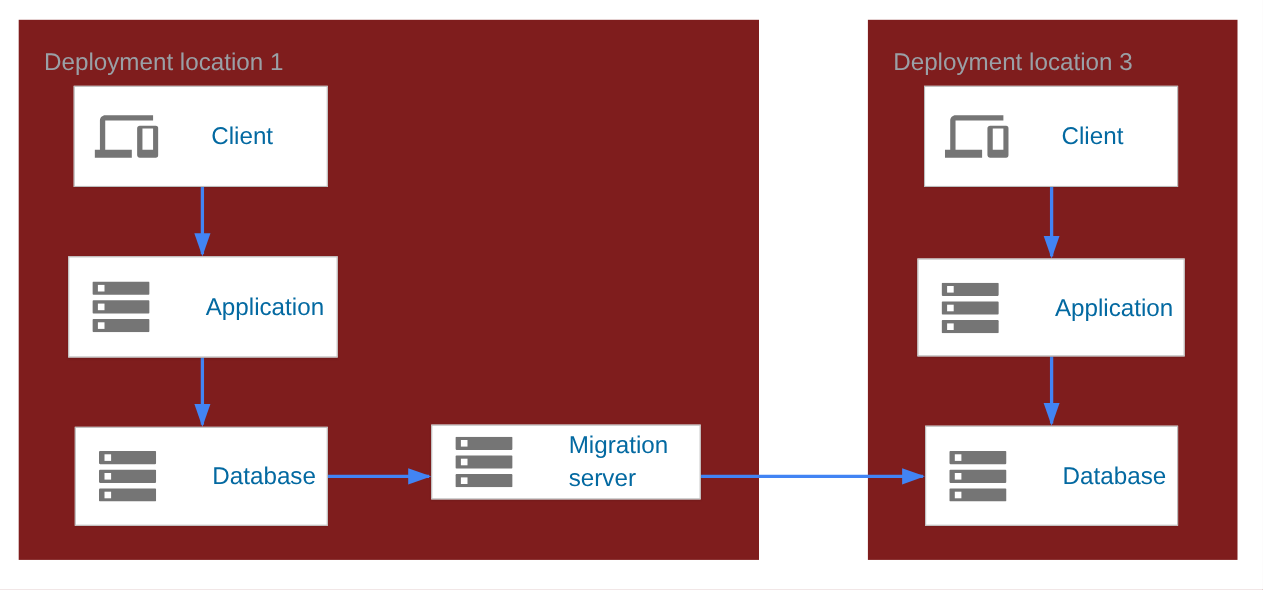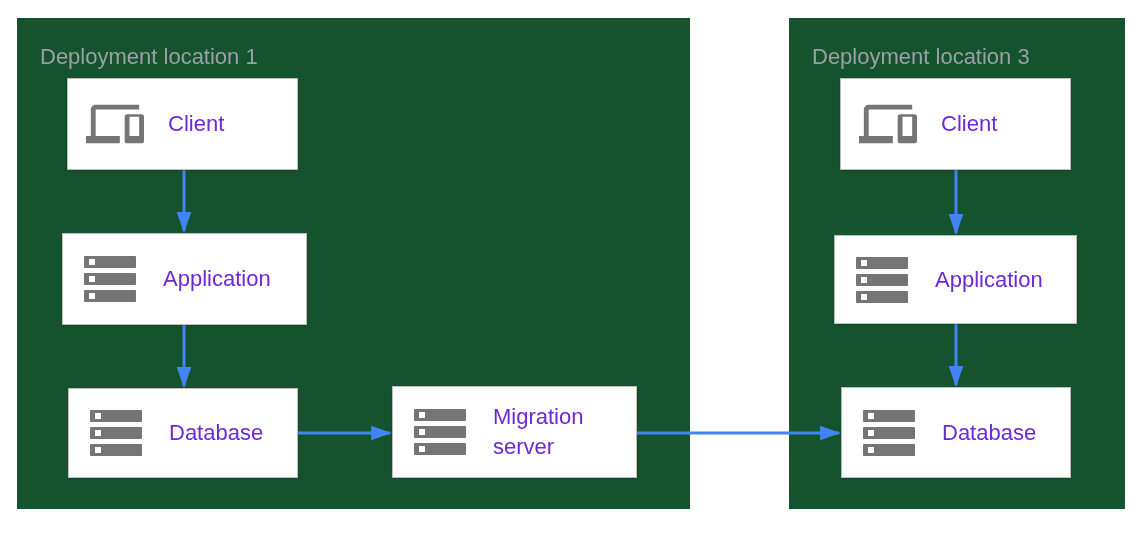--- a/index.html
+++ b/index.html
@@ -1,39 +1,39 @@
 <!DOCTYPE html>
 <html><head>
 <meta charset="utf-8">
 <style>
   html,body { margin:0; padding:0; background:#ffffff; }
   .canvas {
     position:relative; width:1148px; height:536px; background:#ffffff;
     font-family:"Liberation Sans", sans-serif; overflow:hidden;
   }
-  .region { position:absolute; background:#14532d;text-align:center; }
+  .region { position:absolute; background:#7f1d1d;text-align:center; }
   .region--1 { left:17px; top:18px; width:673px; height:491px; }
   .region--2 { left:789px; top:18px; width:336px; height:491px; }
   .region-title {
     position:absolute; top:26px; left:23px;
     font-size:22px; line-height:26px; color:#9aa0a6; white-space:nowrap;
   }
   .node {
     position:absolute; box-sizing:border-box;
     background:#ffffff; border:1px solid #bdbdbd;
     box-shadow:0 1px 2px rgba(0,0,0,0.15);
     display:flex; align-items:center;
     padding-left:18px; gap:24px;
   }
   .node .icon { flex:0 0 58px; display:flex; align-items:center; justify-content:center; }
-  .node .label { font-size:22px; line-height:30px; color:#6d28d9; padding-right:10px; }
+  .node .label { font-size:22px; line-height:30px; color:#0369a1; padding-right:10px;margin-left:24px; }
   .node--client1      { left:67px;  top:78px;  width:231px; height:92px; }
   .node--application1 { left:62px;  top:233px; width:245px; height:92px; }
   .node--database1    { left:68px;  top:388px; width:230px; height:90px; }
-  .node--migration    { left:392px; top:386px; width:245px; height:92px; }
+  .node--migration    { left:392px; top:386px; width:245px; height:68px; }
   .node--client2      { left:840px; top:78px;  width:231px; height:92px; }
   .node--application2 { left:834px; top:235px; width:243px; height:89px; }
   .node--database2    { left:841px; top:387px; width:230px; height:91px; }
   .arrows { position:absolute; left:0; top:0; pointer-events:none; }
 </style>
 </head>
 <body>
 
 <div class="canvas">
 

